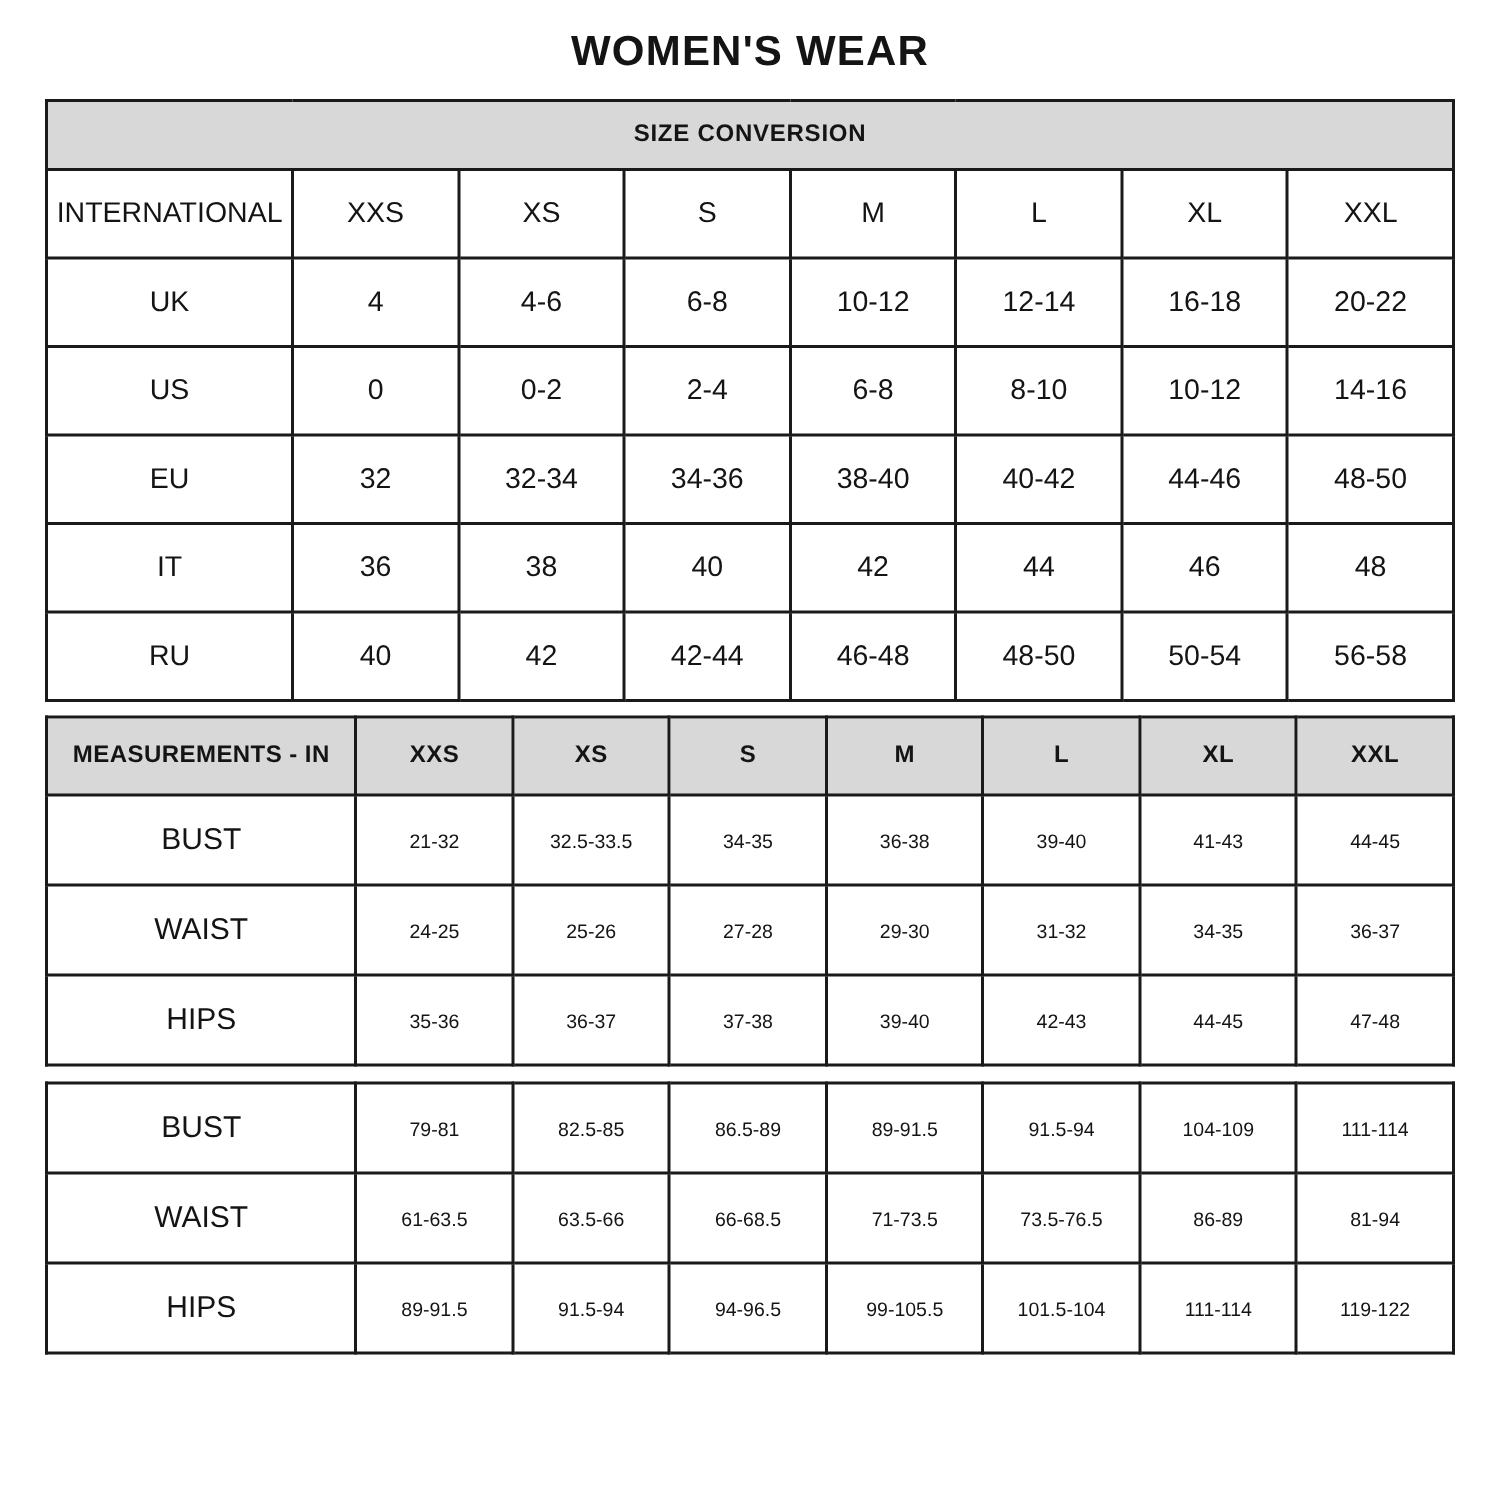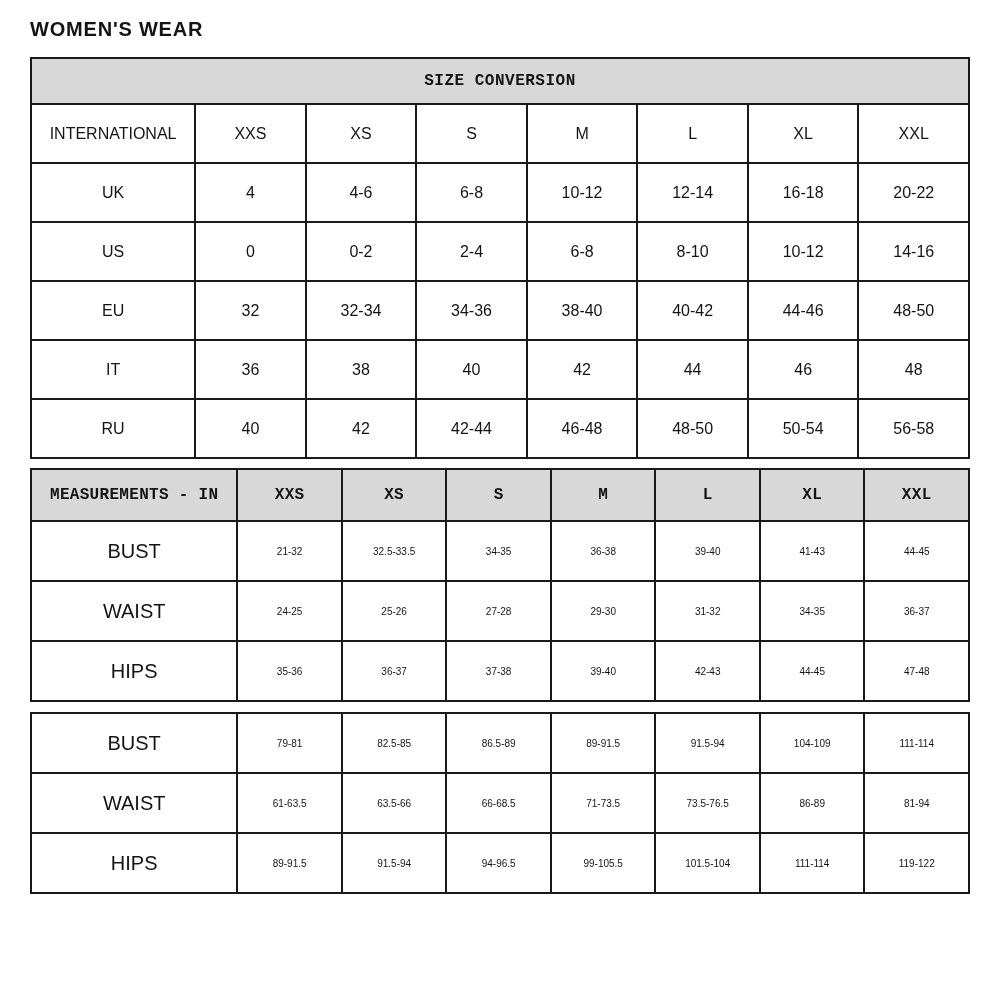--- a/index.html
+++ b/index.html
@@ -6,48 +6,48 @@
   body {
     width: 1000px;
     height: 1000px;
     background: #ffffff;
     color: #141414;
     font-family: "Liberation Sans", sans-serif;
     -webkit-font-smoothing: antialiased;
   }
   .page { padding: 12px 30px 0 30px; }
   .page-title {
-    text-align: left;
-    font-size: 20px;
+    text-align: center;
+    font-size: 28px;
     font-weight: 700;
     letter-spacing: 0.8px;
     margin: 6px 0 16px 0;
   }
   table {
     width: 100%;
     border-collapse: collapse;
     table-layout: fixed;
   }
   td, th {
     border: 2px solid #1a1a1a;
     text-align: center;
     vertical-align: middle;
     padding: 0 4px;
     overflow: hidden;
     white-space: nowrap;
   }
-  .hdr { background: #d8d8d8; font-weight: 700; font-family: Liberation Mono, monospace; }
+  .hdr { background: #d8d8d8; font-weight: 700; }
   
   .t1 { margin-bottom: 9px; }
   .t1 .title-cell { height: 44px; font-size: 16px; letter-spacing: 0.5px; }
-  .t1 td { height: 57px; font-size: 16px; font-weight: 400; }
+  .t1 td { height: 57px; font-size: 19px; font-weight: 400; }
   
   .t2 { margin-bottom: 10px; }
   .t2 th { height: 50px; font-size: 16px; letter-spacing: 0.3px; }
-  .t2 td { height: 58px; font-size: 10px; font-weight: 400; }
+  .t2 td { height: 58px; font-size: 13px; font-weight: 400; }
   .t2 td.row-label { font-size: 20px; }
 </style>
 </head>
 <body>
 
 <div class="page">
 
   <div class="page-title">WOMEN'S WEAR</div>
 
   <table class="t1">

